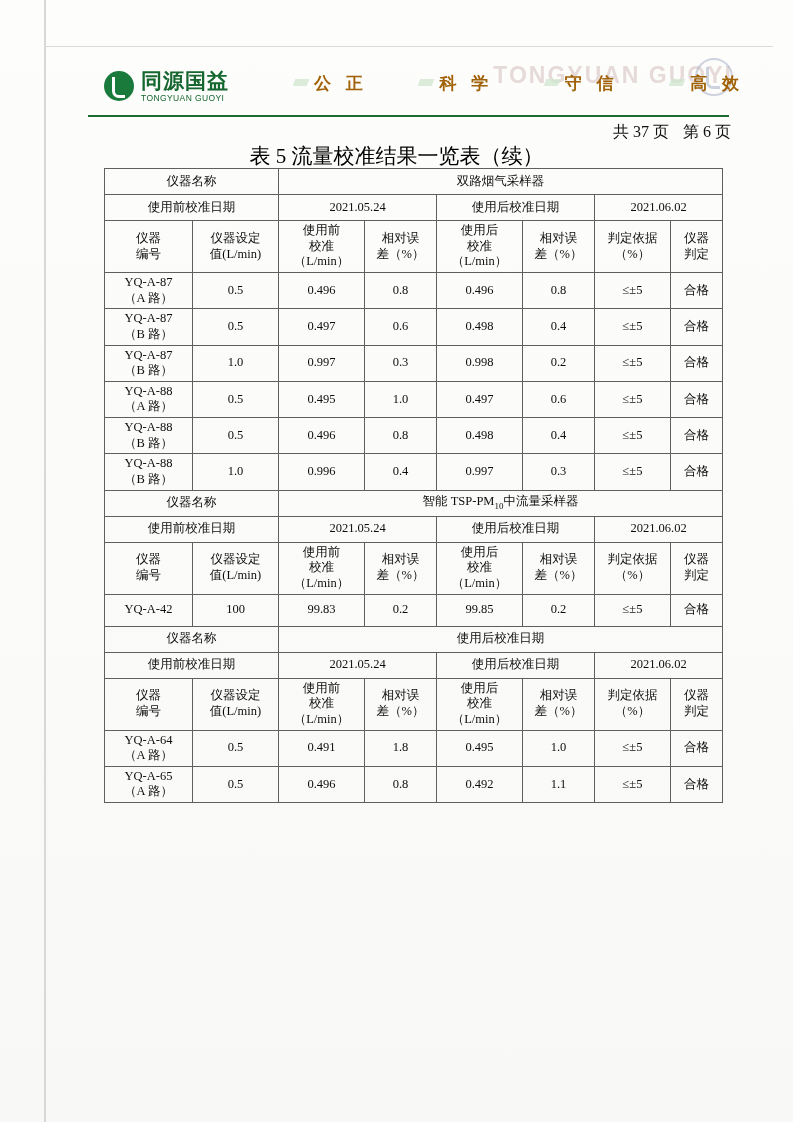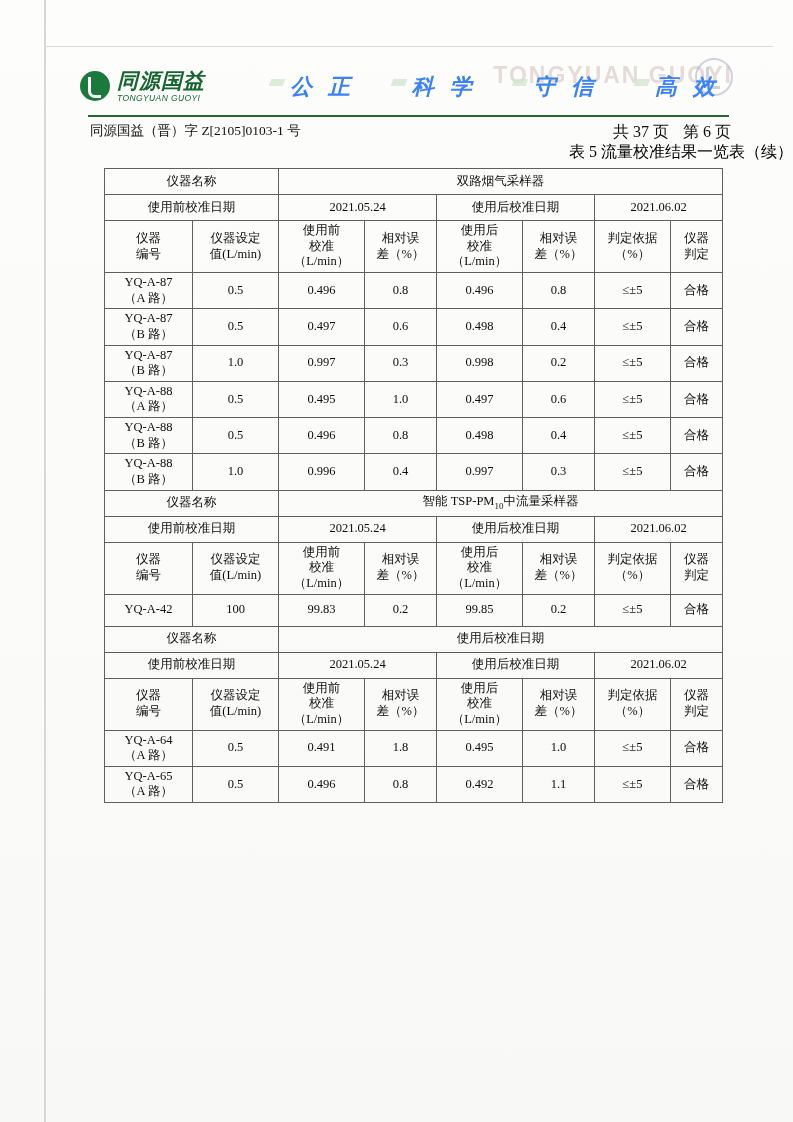--- a/index.html
+++ b/index.html
@@ -43,26 +43,25 @@
   }
   .edge-top {
     position: absolute;
     left: 44px; right: 20px; top: 46px;
     height: 1px;
     background: #dadad6;
     z-index: 2;
   }
   .header {
     position: absolute;
-    left: 80px;
+    left: 104px;
     top: 68px;
     width: 640px;
     height: 44px;
     z-index: 3;
-    font-style: italic;
   }
   .logo-wrap {
     position: absolute;
     left: 0; top: 2px;
     display: flex;
     align-items: center;
   }
   .logo-mark {
     width: 30px;
     height: 30px;
@@ -103,22 +102,22 @@
     left: 210px;
     top: 4px;
     width: 430px;
     display: flex;
     justify-content: space-between;
     align-items: center;
   }
   .slogan {
     font-family: "Liberation Sans", sans-serif;
     font-weight: bold;
-    font-size: 22px;
-    color: #3b82f6;
+    font-size: 17px;
+    color: #a16207;
     letter-spacing: 5px;
     position: relative;
   }
   .slogan::before {
     content: "";
     position: absolute;
     left: -20px;
     top: 7px;
     width: 14px;
     height: 7px;
@@ -182,22 +181,22 @@
     color: #111;
     z-index: 3;
     white-space: nowrap;
   }
   .page-no span { margin-left: 10px; }
   .title {
     position: absolute;
     left: 0;
     right: 0;
     top: 142px;
-    text-align: right;
-    font-size: 16px;
+    text-align: center;
+    font-size: 21px;
     color: #000;
     z-index: 3;
   }
   table.cal {
     position: absolute;
     left: 104px;
     top: 168px;
     width: 618px;
     border-collapse: collapse;
     z-index: 3;
@@ -244,21 +243,20 @@
     <div class="slogans">
       <div class="slogan">公 正</div>
       <div class="slogan">科 学</div>
       <div class="slogan">守 信</div>
       <div class="slogan">高 效</div>
     </div>
   </div>
 
   <div class="rule"></div>
 
-  <div class="doc-no">同源国益（晋）字 Z[2105]0103-1 号</div>
   <div class="page-no">
     <span>共 37 页</span>
     <span>第 6 页</span>
   </div>
 
   <div class="title">表 5 流量校准结果一览表（续）</div>
 
   <table class="cal">
     <colgroup>
       <col style="width:88px">

